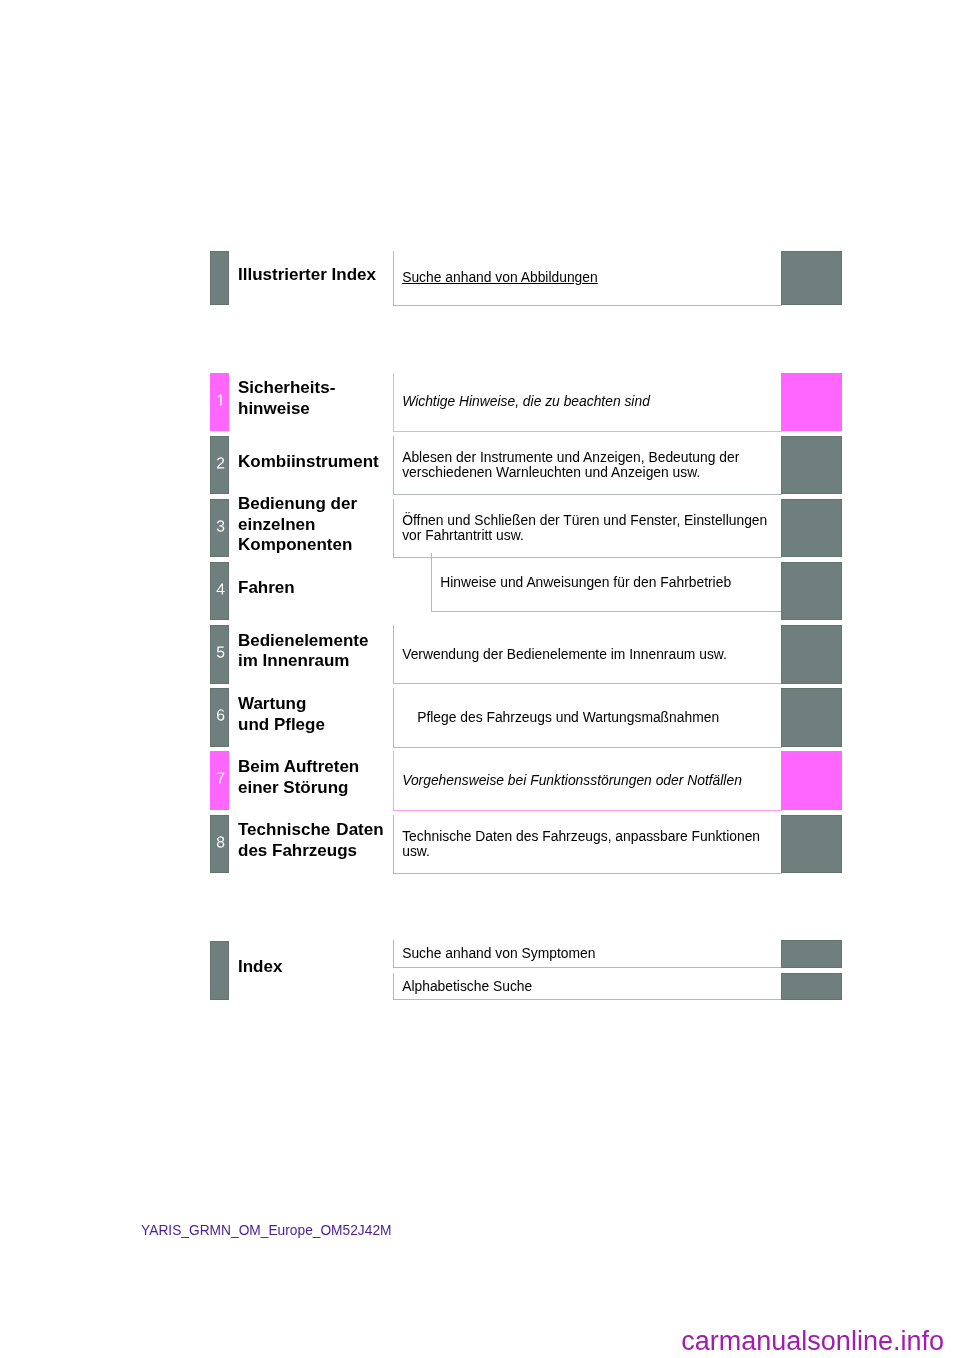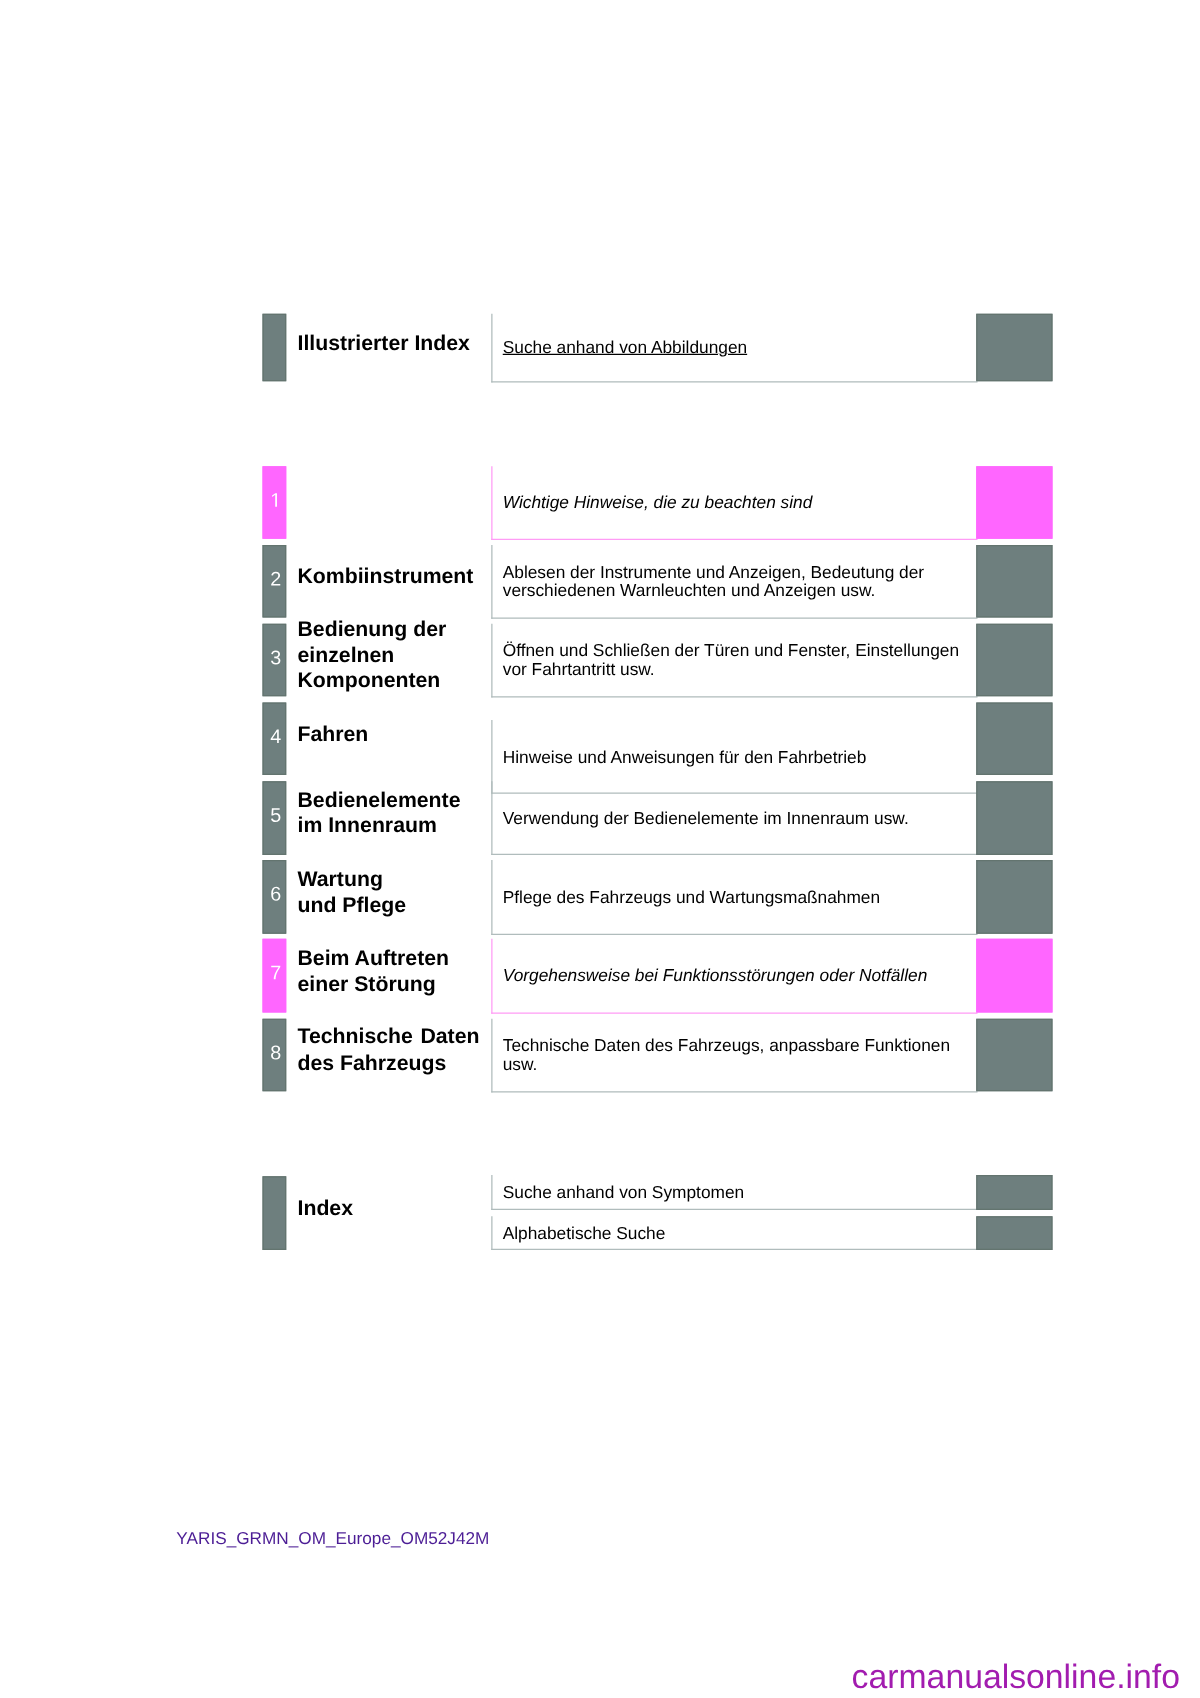--- a/index.html
+++ b/index.html
@@ -49,20 +49,24 @@
 <div class="endbox gray" style="top:250.9px;height:54.55px;"></div>
 
 <div class="tab magenta" style="top:372.56px;height:58.5px;">
   <svg class="tab-num" viewBox="0 0 19.2 58.5" width="19.2" height="58.5">
     <g transform="translate(9.6,32.6) scale(0.0080566) translate(-569.5,0) scale(1,-1)">
       <path fill="#ffffff" d="M515 0V1237L197 1010V1180L530 1409H696V0Z"></path>
     </g>
     <title>1</title>
   </svg>
 </div>
+<div class="ch-title" style="top:372.56px;height:58.5px;">
+  <div class="tl">Sicherheits-</div>
+  <div class="tl">hinweise</div>
+</div>
 <div class="cell magenta" style="top:372.56px;height:59.3px;">
   <div class="cell-text">Wichtige Hinweise, die zu beachten sind</div>
 </div>
 <div class="endbox magenta" style="top:372.56px;height:58.5px;"></div>
 
 <div class="tab gray" style="top:435.7px;height:58.5px;">
   <svg class="tab-num" viewBox="0 0 19.2 58.5" width="19.2" height="58.5">
     <g transform="translate(9.6,32.6) scale(0.0080566) translate(-569.5,0) scale(1,-1)">
       <path fill="#ffffff" d="M103 0V127Q154 244 227.5 333.5Q301 423 382.0 495.5Q463 568 542.5 630.0Q622 692 686.0 754.0Q750 816 789.5 884.0Q829 952 829 1038Q829 1154 761.0 1218.0Q693 1282 572 1282Q457 1282 382.5 1219.5Q308 1157 295 1044L111 1061Q131 1230 254.5 1330.0Q378 1430 572 1430Q785 1430 899.5 1329.5Q1014 1229 1014 1044Q1014 962 976.5 881.0Q939 800 865.0 719.0Q791 638 582 468Q467 374 399.0 298.5Q331 223 301 153H1036V0Z"></path>
     </g>
@@ -99,21 +103,21 @@
   <svg class="tab-num" viewBox="0 0 19.2 58.5" width="19.2" height="58.5">
     <g transform="translate(9.6,32.6) scale(0.0080566) translate(-569.5,0) scale(1,-1)">
       <path fill="#ffffff" d="M881 319V0H711V319H47V459L692 1409H881V461H1079V319ZM711 1206Q709 1200 683.0 1153.0Q657 1106 644 1087L283 555L229 481L213 461H711Z"></path>
     </g>
     <title>4</title>
   </svg>
 </div>
 <div class="ch-title" style="top:561.98px;height:58.5px;">
   <div class="tl">Fahren</div>
 </div>
-<div class="cell gray" style="top:576px;height:59.3px;">
+<div class="cell gray" style="top:553px;height:59.3px;margin-left:38px;">
   <div class="cell-text">Hinweise und Anweisungen für den Fahrbetrieb</div>
 </div>
 <div class="endbox gray" style="top:561.98px;height:58.5px;"></div>
 
 <div class="tab gray" style="top:625.12px;height:58.5px;">
   <svg class="tab-num" viewBox="0 0 19.2 58.5" width="19.2" height="58.5">
     <g transform="translate(9.6,32.6) scale(0.0080566) translate(-569.5,0) scale(1,-1)">
       <path fill="#ffffff" d="M1053 459Q1053 236 920.5 108.0Q788 -20 553 -20Q356 -20 235.0 66.0Q114 152 82 315L264 336Q321 127 557 127Q702 127 784.0 214.5Q866 302 866 455Q866 588 783.5 670.0Q701 752 561 752Q488 752 425.0 729.0Q362 706 299 651H123L170 1409H971V1256H334L307 809Q424 899 598 899Q806 899 929.5 777.0Q1053 655 1053 459Z"></path>
     </g>
     <title>5</title>
@@ -133,21 +137,21 @@
     <g transform="translate(9.6,32.6) scale(0.0080566) translate(-569.5,0) scale(1,-1)">
       <path fill="#ffffff" d="M1049 461Q1049 238 928.0 109.0Q807 -20 594 -20Q356 -20 230.0 157.0Q104 334 104 672Q104 1038 235.0 1234.0Q366 1430 608 1430Q927 1430 1010 1143L838 1112Q785 1284 606 1284Q452 1284 367.5 1140.5Q283 997 283 725Q332 816 421.0 863.5Q510 911 625 911Q820 911 934.5 789.0Q1049 667 1049 461ZM866 453Q866 606 791.0 689.0Q716 772 582 772Q456 772 378.5 698.5Q301 625 301 496Q301 333 381.5 229.0Q462 125 588 125Q718 125 792.0 212.5Q866 300 866 453Z"></path>
     </g>
     <title>6</title>
   </svg>
 </div>
 <div class="ch-title" style="top:688.26px;height:58.5px;">
   <div class="tl">Wartung</div>
   <div class="tl">und Pflege</div>
 </div>
-<div class="cell gray" style="top:688.26px;height:59.3px;">
+<div class="cell gray" style="top:688.26px;height:59.3px;padding-left:15px;">
   <div class="cell-text">Pflege des Fahrzeugs und Wartungsmaßnahmen</div>
 </div>
 <div class="endbox gray" style="top:688.26px;height:58.5px;"></div>
 
 <div class="tab magenta" style="top:751.4px;height:58.5px;">
   <svg class="tab-num" viewBox="0 0 19.2 58.5" width="19.2" height="58.5">
     <g transform="translate(9.6,32.6) scale(0.0080566) translate(-569.5,0) scale(1,-1)">
       <path fill="#ffffff" d="M1036 1263Q820 933 731.0 746.0Q642 559 597.5 377.0Q553 195 553 0H365Q365 270 479.5 568.5Q594 867 862 1256H105V1409H1036Z"></path>
     </g>
     <title>7</title>

